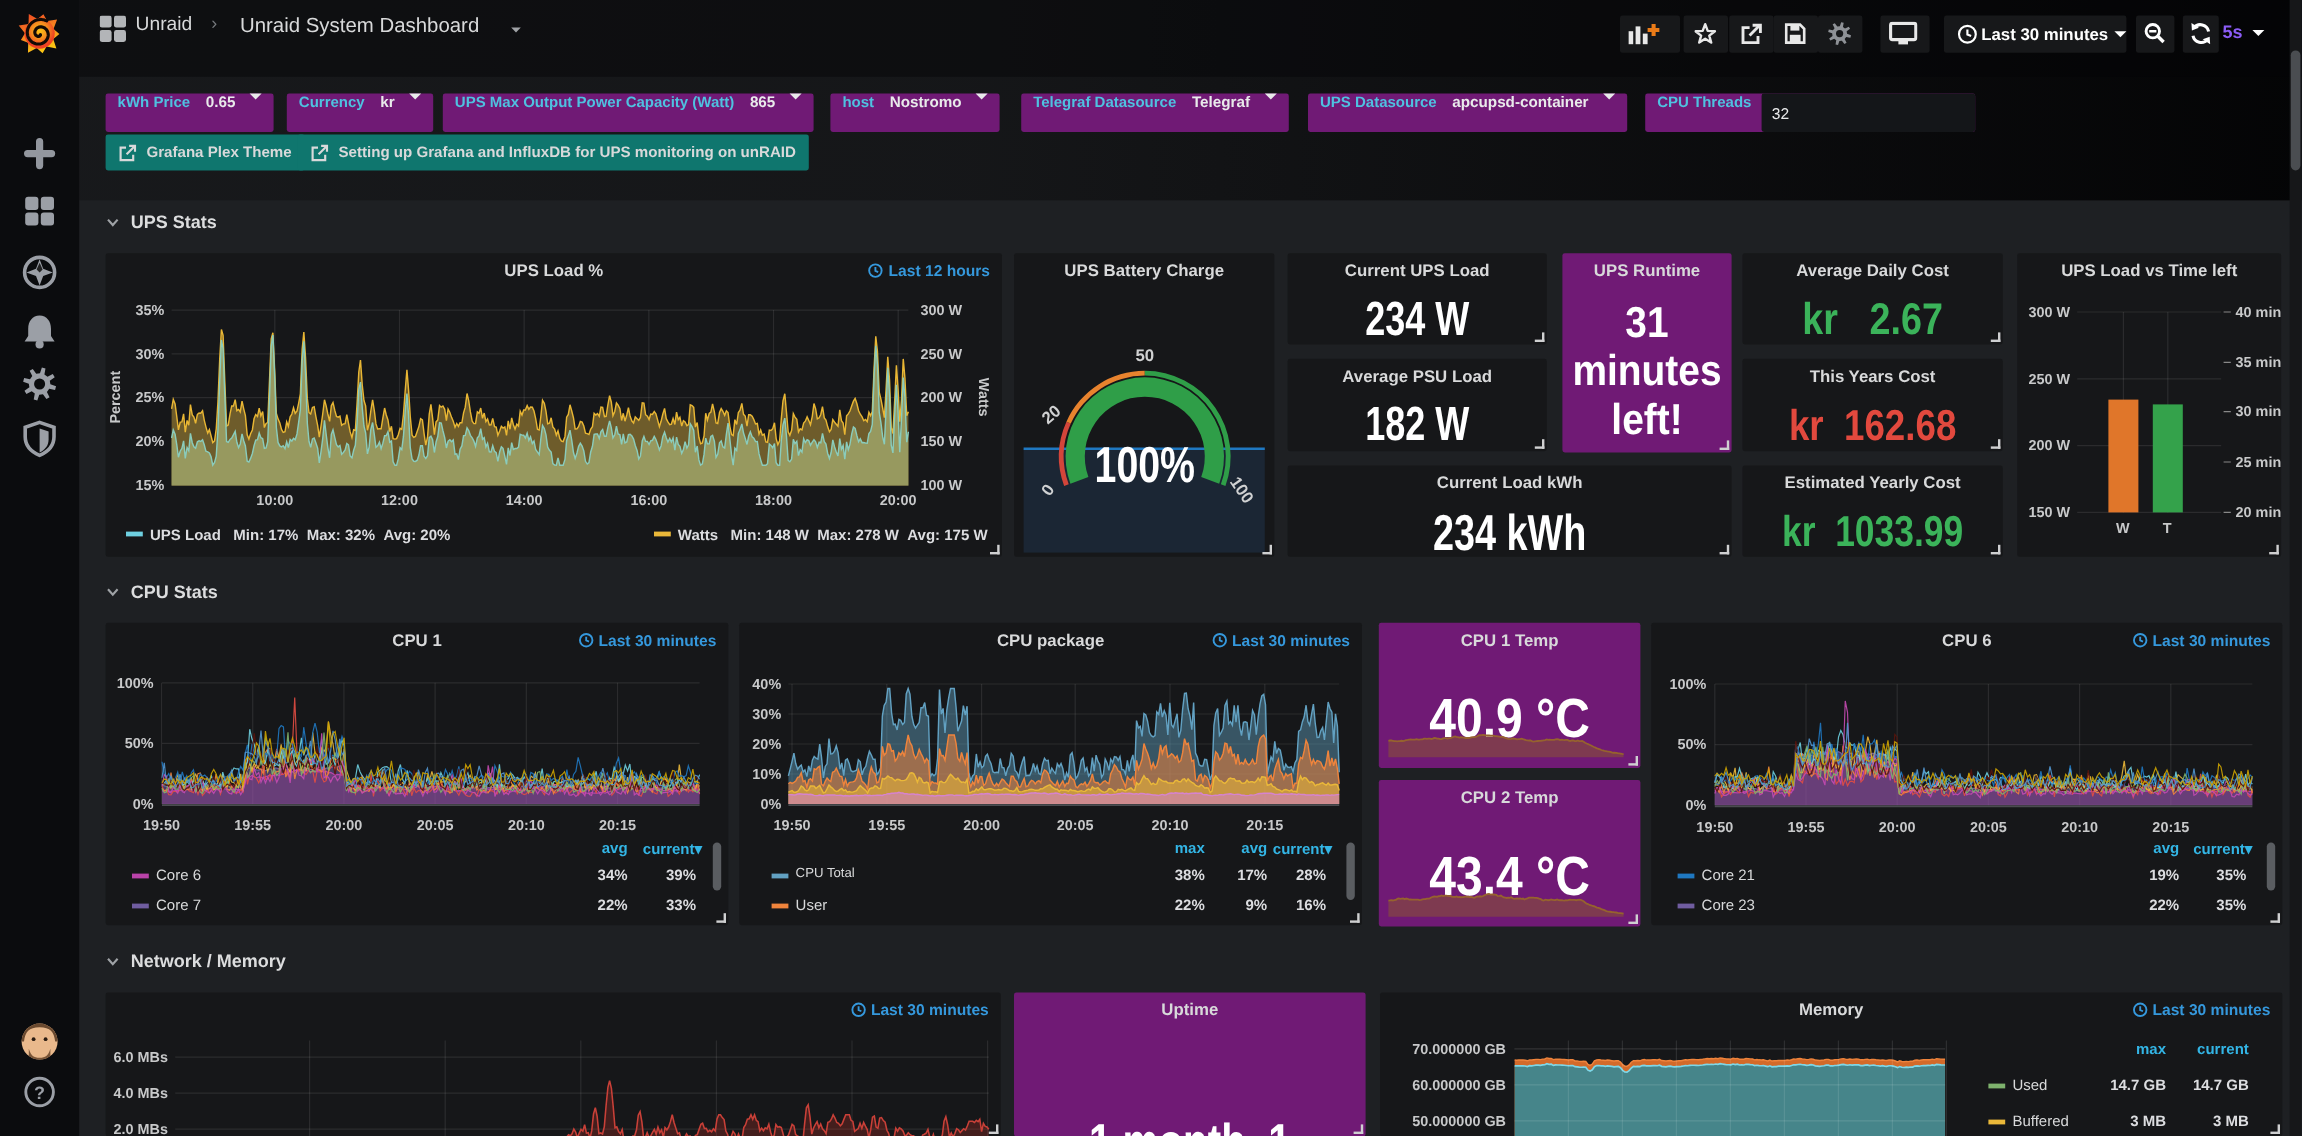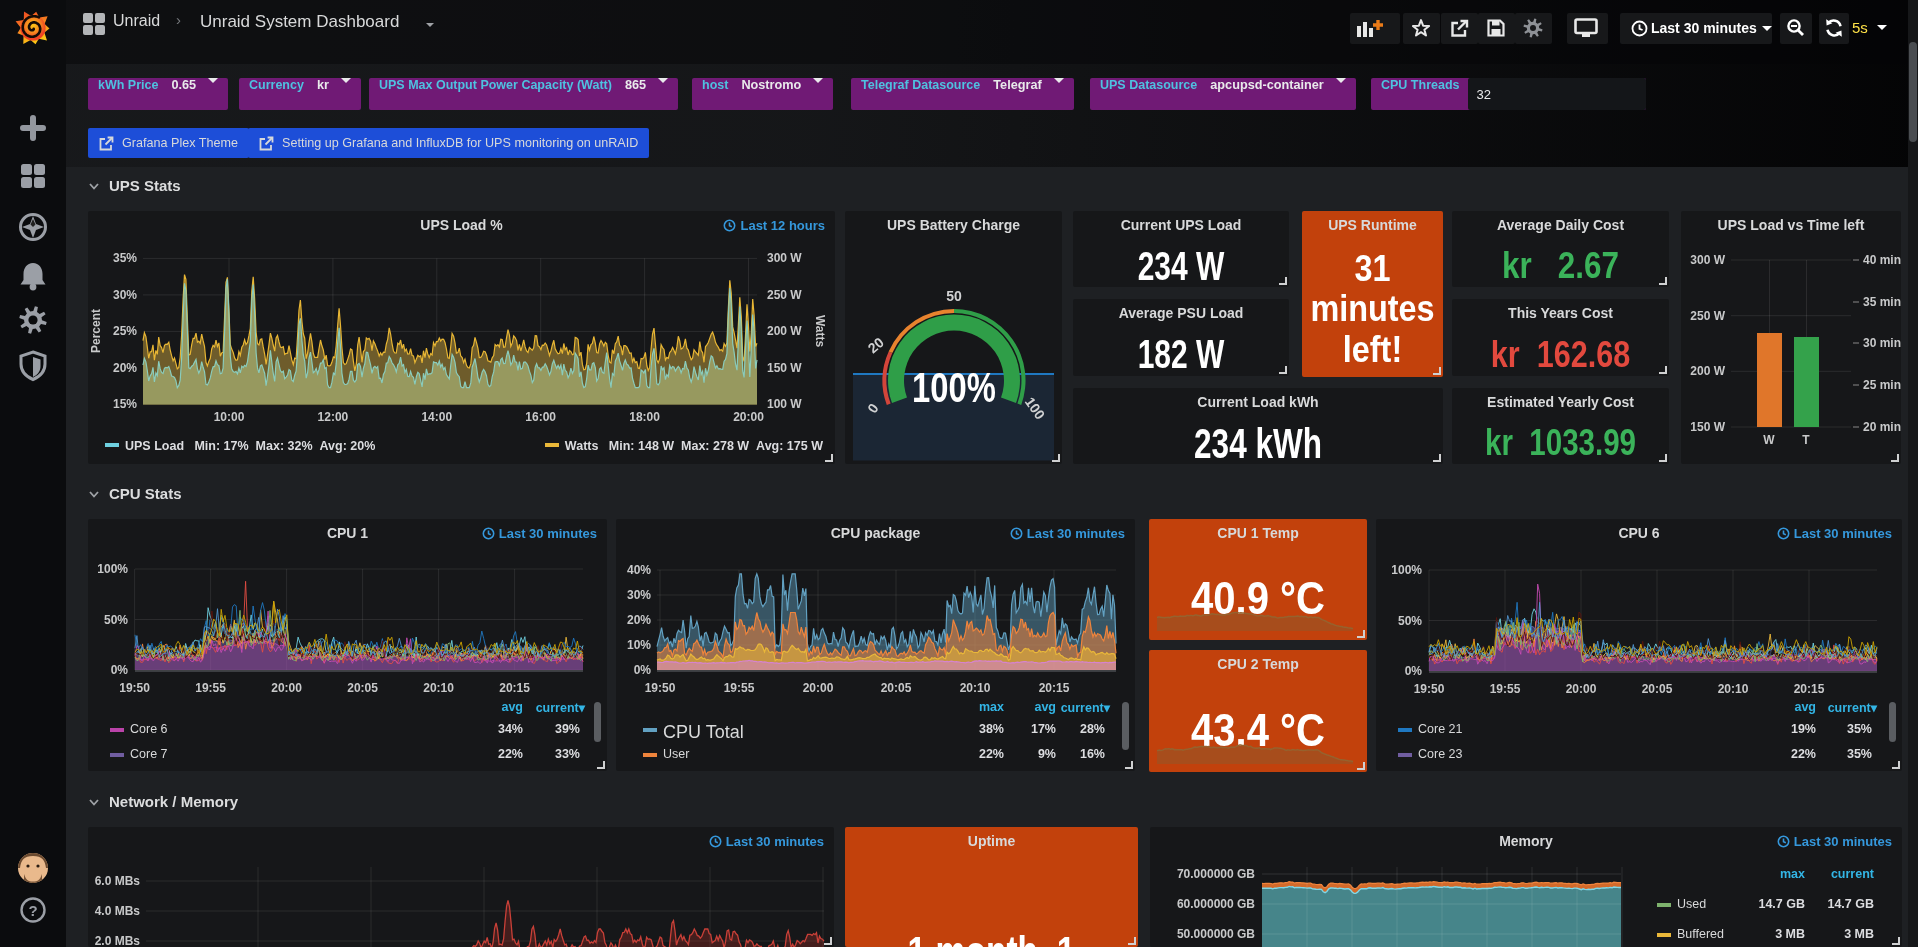--- a/index.html
+++ b/index.html
@@ -5,31 +5,31 @@
 body{font-family:"Liberation Sans",sans-serif;background:#1e2023;position:relative}
 .abs{position:absolute}
 .sidebar{position:absolute;left:0;top:0;width:66px;height:947px;background:#0b0c0e;z-index:5}
 .topfade{position:absolute;left:66px;top:0;width:1852px;height:167px;
  background:linear-gradient(90deg,rgba(8,8,9,0.30) 0%,rgba(8,8,9,0.40) 40%,rgba(2,2,3,0.92) 100%);z-index:1}
 .navdark{position:absolute;left:66px;top:0;width:1852px;height:64px;background:rgba(5,5,6,0.45);z-index:1}
 .nav{position:absolute;left:66px;top:0;width:1852px;height:64px;z-index:6}
 .panel{position:absolute;background:#161719;border-radius:2px;z-index:3}
 .panel:after{content:"";position:absolute;right:2px;bottom:2px;width:6px;height:6px;
  border-right:2px solid #cfd0d1;border-bottom:2px solid #cfd0d1}
-.gpanel{background:#c2410c}
+.gpanel{background:#701a75}
 .ptitle{position:absolute;top:6px;left:0;width:100%;text-align:center;font-size:14px;font-weight:700;color:#d8d9da;letter-spacing:0}
 .timeind{position:absolute;top:7px;font-size:13px;font-weight:700;color:#3598dc;white-space:nowrap}
 .bigval{position:absolute;left:0;width:100%;text-align:center;font-weight:700;color:#fff}
 .rowhdr{position:absolute;z-index:3;font-size:15px;font-weight:700;color:#dcddde}
 .vbox{position:absolute;top:78px;height:32px;background:#701a75;border-radius:2px;z-index:6;
  display:flex;align-items:flex-start;font-size:13px;font-weight:700;white-space:nowrap}
 .vlab{color:#4fc1e0;padding:0 8px 0 10px;font-size:12.5px}
 .vval{color:#e9eaeb;padding:0 5px 0 5px;font-size:12.7px}
-.linkbox{position:absolute;top:128px;height:30px;background:#1d4ed8;border-radius:2px;z-index:6;
- display:flex;align-items:center;font-size:12.6px;font-weight:400;color:#d8d9da;padding:0 11px;white-space:nowrap}
+.linkbox{position:absolute;top:112px;height:30px;background:#0f766e;border-radius:2px;z-index:6;
+ display:flex;align-items:center;font-size:12.6px;font-weight:700;color:#d8d9da;padding:0 11px;white-space:nowrap}
 .caret{display:inline-block;width:0;height:0;border-left:5px solid transparent;border-right:5px solid transparent;border-top:5px solid #e9eaeb;margin-left:7px}
 .navbtn{position:absolute;top:13px;height:31px;background:#17181a;border-radius:2px;z-index:6}
 .legtxt{font-size:12.5px;color:#dcdde0;font-weight:700}
 svg{display:block}
 text{font-family:"Liberation Sans",sans-serif}
 </style></head><body>
 <div class="topfade"></div>
 <div class="navdark"></div>
 <div class="sidebar">
     <svg width="66" height="947" viewBox="0 0 66 947">
@@ -137,21 +137,21 @@
       </svg>
     </div>
     <div class="navbtn" style="left:1753px;width:30px">
       <svg width="20" height="20" viewBox="0 0 20 20" style="margin:5px 0 0 5px">
         <path d="M16.5,8.2 A7,7 0 0 0 4.2,5.2" fill="none" stroke="#fff" stroke-width="2.6"></path>
         <polygon points="2.2,1.2 2.6,7.4 8.4,5.2" fill="#fff"></polygon>
         <path d="M3.5,11.8 A7,7 0 0 0 15.8,14.8" fill="none" stroke="#fff" stroke-width="2.6"></path>
         <polygon points="17.8,18.8 17.4,12.6 11.6,14.8" fill="#fff"></polygon>
       </svg>
     </div>
-    <div class="abs" style="left:1786px;top:19px;font-size:15px;font-weight:400;color:#fde047">5s</div>
+    <div class="abs" style="left:1786px;top:19px;font-size:15px;font-weight:700;color:#8b5cf6">5s</div>
     <div class="abs" style="left:1811px;top:25px;width:0;height:0;border-left:5px solid transparent;border-right:5px solid transparent;border-top:5px solid #fff"></div>
   </div>
 <div class="vbox" style="left:88px">
     <span class="vlab">kWh Price</span>
     <span class="vval">0.65</span>
     <span class="caret" style="margin-right:10px"></span>
   </div>
 <div class="vbox" style="left:239px">
     <span class="vlab">Currency</span>
     <span class="vval">kr</span>
@@ -461,21 +461,21 @@
       <path d="M41.0,151.0 L41.0,141.1 L42.5,140.5 L44.1,139.9 L45.6,141.2 L47.1,141.2 L48.7,140.5 L50.2,138.8 L51.7,136.0 L53.3,137.0 L54.8,139.2 L56.4,140.1 L57.9,139.2 L59.4,136.0 L61.0,135.9 L62.5,136.2 L64.0,138.1 L65.6,136.6 L67.1,135.5 L68.6,138.9 L70.2,141.7 L71.7,141.2 L73.2,138.4 L74.8,135.1 L76.3,136.7 L77.8,137.8 L79.4,139.7 L80.9,140.6 L82.4,140.2 L84.0,138.8 L85.5,138.0 L87.1,139.8 L88.6,139.2 L90.1,141.2 L91.7,140.6 L93.2,141.1 L94.7,141.1 L96.3,140.5 L97.8,139.9 L99.3,137.6 L100.9,135.7 L102.4,137.1 L103.9,138.4 L105.5,139.7 L107.0,141.9 L108.5,138.6 L110.1,137.6 L111.6,137.6 L113.2,135.9 L114.7,136.5 L116.2,138.1 L117.8,138.0 L119.3,129.7 L120.8,130.3 L122.4,129.2 L123.9,127.7 L125.4,128.8 L127.0,129.0 L128.5,130.4 L130.0,131.6 L131.6,130.4 L133.1,130.6 L134.6,131.4 L136.2,131.5 L137.7,131.3 L139.2,130.7 L140.8,128.2 L142.3,125.3 L143.9,124.9 L145.4,125.7 L146.9,128.6 L148.5,132.9 L150.0,128.8 L151.5,129.7 L153.1,133.0 L154.6,133.4 L156.1,132.7 L157.7,133.5 L159.2,141.7 L160.7,140.5 L162.3,140.9 L163.8,140.8 L165.3,141.4 L166.9,132.7 L168.4,132.1 L169.9,133.2 L171.5,133.2 L173.0,131.3 L174.6,128.3 L176.1,126.3 L177.6,127.7 L179.2,129.6 L180.7,130.6 L182.2,129.3 L183.8,131.6 L185.3,133.0 L186.8,132.6 L188.4,133.4 L189.9,130.5 L191.4,141.8 L193.0,141.4 L194.5,140.4 L196.0,140.6 L197.6,138.3 L199.1,139.7 L200.7,138.2 L202.2,136.7 L203.7,139.0 L205.3,139.1 L206.8,138.6 L208.3,138.3 L209.9,138.2 L211.4,138.8 L212.9,139.5 L214.5,139.4 L216.0,139.0 L217.5,139.3 L219.1,139.1 L220.6,137.8 L222.1,138.0 L223.7,138.8 L225.2,139.9 L226.7,140.0 L228.3,140.5 L229.8,139.7 L231.4,137.3 L232.9,140.6 L234.4,140.9 L236.0,140.7 L237.5,140.1 L239.0,139.8 L240.6,139.4 L242.1,138.9 L243.6,138.7 L245.2,139.0 L246.7,139.6 L248.2,139.5 L249.8,139.3 L251.3,138.3 L252.8,138.4 L254.4,137.2 L255.9,136.3 L257.5,135.5 L259.0,135.0 L260.5,136.8 L262.1,137.8 L263.6,138.7 L265.1,138.7 L266.7,140.5 L268.2,139.1 L269.7,139.6 L271.3,139.6 L272.8,139.7 L274.3,140.5 L275.9,138.9 L277.4,139.7 L278.9,139.8 L280.5,140.2 L282.0,140.8 L283.5,140.4 L285.1,139.9 L286.6,140.5 L288.2,140.5 L289.7,139.2 L291.2,138.5 L292.8,139.5 L294.3,136.7 L295.8,138.0 L297.4,138.0 L298.9,137.4 L300.4,139.0 L302.0,140.2 L303.5,141.0 L305.0,141.1 L306.6,140.3 L308.1,138.3 L309.6,138.2 L311.2,139.3 L312.7,140.9 L314.3,140.7 L315.8,138.8 L317.3,139.3 L318.9,138.7 L320.4,139.7 L321.9,140.1 L323.5,139.1 L325.0,138.3 L326.5,137.5 L328.1,139.2 L329.6,139.7 L331.1,133.2 L332.7,134.7 L334.2,133.5 L335.7,130.3 L337.3,127.4 L338.8,129.9 L340.3,130.0 L341.9,132.1 L343.4,134.8 L345.0,133.7 L346.5,134.8 L348.0,134.3 L349.6,129.7 L351.1,130.7 L352.6,131.7 L354.2,132.2 L355.7,132.1 L357.2,133.3 L358.8,133.5 L360.3,133.5 L361.8,133.7 L363.4,131.5 L364.9,131.3 L366.4,132.5 L368.0,132.5 L369.5,130.5 L371.1,130.1 L372.6,132.2 L374.1,130.1 L375.7,131.8 L377.2,132.9 L378.7,133.8 L380.3,135.4 L381.8,136.1 L383.3,136.5 L384.9,134.9 L386.4,136.0 L387.9,137.6 L389.5,137.4 L391.0,137.8 L392.5,141.4 L394.1,140.1 L395.6,129.8 L397.1,127.6 L398.7,129.7 L400.2,131.6 L401.8,131.7 L403.3,133.2 L404.8,133.9 L406.4,132.3 L407.9,130.1 L409.4,129.4 L411.0,130.0 L412.5,129.9 L414.0,131.9 L415.6,131.9 L417.1,131.6 L418.6,133.5 L420.2,133.7 L421.7,133.3 L423.2,131.2 L424.8,133.0 L426.3,132.5 L427.8,132.5 L429.4,133.2 L430.9,131.9 L432.5,129.4 L434.0,131.7 L435.5,128.3 L437.1,128.5 L438.6,128.8 L440.1,135.4 L441.7,135.0 L443.2,134.1 L444.7,136.3 L446.3,136.9 L447.8,138.5 L449.3,139.0 L450.9,139.7 L452.4,140.6 L453.9,139.3 L455.5,138.9 L457.0,139.5 L458.6,140.2 L460.1,139.2 L461.6,140.6 L463.2,140.3 L464.7,141.0 L466.2,132.6 L467.8,127.8 L469.3,130.8 L470.8,129.0 L472.4,129.4 L473.9,131.4 L475.4,133.2 L477.0,132.4 L478.5,133.3 L480.0,135.8 L481.6,134.8 L483.1,134.7 L484.6,133.8 L486.2,133.4 L487.7,134.4 L489.3,135.3 L490.8,133.6 L492.3,135.1 L493.9,135.1 L495.4,134.7 L496.9,134.6 L498.5,135.1 L500.0,139.8 L500.0,151.0 Z" fill="#eab839" fill-opacity="0.55"></path>
       <polyline points="41.0,141.1 42.5,140.5 44.1,139.9 45.6,141.2 47.1,141.2 48.7,140.5 50.2,138.8 51.7,136.0 53.3,137.0 54.8,139.2 56.4,140.1 57.9,139.2 59.4,136.0 61.0,135.9 62.5,136.2 64.0,138.1 65.6,136.6 67.1,135.5 68.6,138.9 70.2,141.7 71.7,141.2 73.2,138.4 74.8,135.1 76.3,136.7 77.8,137.8 79.4,139.7 80.9,140.6 82.4,140.2 84.0,138.8 85.5,138.0 87.1,139.8 88.6,139.2 90.1,141.2 91.7,140.6 93.2,141.1 94.7,141.1 96.3,140.5 97.8,139.9 99.3,137.6 100.9,135.7 102.4,137.1 103.9,138.4 105.5,139.7 107.0,141.9 108.5,138.6 110.1,137.6 111.6,137.6 113.2,135.9 114.7,136.5 116.2,138.1 117.8,138.0 119.3,129.7 120.8,130.3 122.4,129.2 123.9,127.7 125.4,128.8 127.0,129.0 128.5,130.4 130.0,131.6 131.6,130.4 133.1,130.6 134.6,131.4 136.2,131.5 137.7,131.3 139.2,130.7 140.8,128.2 142.3,125.3 143.9,124.9 145.4,125.7 146.9,128.6 148.5,132.9 150.0,128.8 151.5,129.7 153.1,133.0 154.6,133.4 156.1,132.7 157.7,133.5 159.2,141.7 160.7,140.5 162.3,140.9 163.8,140.8 165.3,141.4 166.9,132.7 168.4,132.1 169.9,133.2 171.5,133.2 173.0,131.3 174.6,128.3 176.1,126.3 177.6,127.7 179.2,129.6 180.7,130.6 182.2,129.3 183.8,131.6 185.3,133.0 186.8,132.6 188.4,133.4 189.9,130.5 191.4,141.8 193.0,141.4 194.5,140.4 196.0,140.6 197.6,138.3 199.1,139.7 200.7,138.2 202.2,136.7 203.7,139.0 205.3,139.1 206.8,138.6 208.3,138.3 209.9,138.2 211.4,138.8 212.9,139.5 214.5,139.4 216.0,139.0 217.5,139.3 219.1,139.1 220.6,137.8 222.1,138.0 223.7,138.8 225.2,139.9 226.7,140.0 228.3,140.5 229.8,139.7 231.4,137.3 232.9,140.6 234.4,140.9 236.0,140.7 237.5,140.1 239.0,139.8 240.6,139.4 242.1,138.9 243.6,138.7 245.2,139.0 246.7,139.6 248.2,139.5 249.8,139.3 251.3,138.3 252.8,138.4 254.4,137.2 255.9,136.3 257.5,135.5 259.0,135.0 260.5,136.8 262.1,137.8 263.6,138.7 265.1,138.7 266.7,140.5 268.2,139.1 269.7,139.6 271.3,139.6 272.8,139.7 274.3,140.5 275.9,138.9 277.4,139.7 278.9,139.8 280.5,140.2 282.0,140.8 283.5,140.4 285.1,139.9 286.6,140.5 288.2,140.5 289.7,139.2 291.2,138.5 292.8,139.5 294.3,136.7 295.8,138.0 297.4,138.0 298.9,137.4 300.4,139.0 302.0,140.2 303.5,141.0 305.0,141.1 306.6,140.3 308.1,138.3 309.6,138.2 311.2,139.3 312.7,140.9 314.3,140.7 315.8,138.8 317.3,139.3 318.9,138.7 320.4,139.7 321.9,140.1 323.5,139.1 325.0,138.3 326.5,137.5 328.1,139.2 329.6,139.7 331.1,133.2 332.7,134.7 334.2,133.5 335.7,130.3 337.3,127.4 338.8,129.9 340.3,130.0 341.9,132.1 343.4,134.8 345.0,133.7 346.5,134.8 348.0,134.3 349.6,129.7 351.1,130.7 352.6,131.7 354.2,132.2 355.7,132.1 357.2,133.3 358.8,133.5 360.3,133.5 361.8,133.7 363.4,131.5 364.9,131.3 366.4,132.5 368.0,132.5 369.5,130.5 371.1,130.1 372.6,132.2 374.1,130.1 375.7,131.8 377.2,132.9 378.7,133.8 380.3,135.4 381.8,136.1 383.3,136.5 384.9,134.9 386.4,136.0 387.9,137.6 389.5,137.4 391.0,137.8 392.5,141.4 394.1,140.1 395.6,129.8 397.1,127.6 398.7,129.7 400.2,131.6 401.8,131.7 403.3,133.2 404.8,133.9 406.4,132.3 407.9,130.1 409.4,129.4 411.0,130.0 412.5,129.9 414.0,131.9 415.6,131.9 417.1,131.6 418.6,133.5 420.2,133.7 421.7,133.3 423.2,131.2 424.8,133.0 426.3,132.5 427.8,132.5 429.4,133.2 430.9,131.9 432.5,129.4 434.0,131.7 435.5,128.3 437.1,128.5 438.6,128.8 440.1,135.4 441.7,135.0 443.2,134.1 444.7,136.3 446.3,136.9 447.8,138.5 449.3,139.0 450.9,139.7 452.4,140.6 453.9,139.3 455.5,138.9 457.0,139.5 458.6,140.2 460.1,139.2 461.6,140.6 463.2,140.3 464.7,141.0 466.2,132.6 467.8,127.8 469.3,130.8 470.8,129.0 472.4,129.4 473.9,131.4 475.4,133.2 477.0,132.4 478.5,133.3 480.0,135.8 481.6,134.8 483.1,134.7 484.6,133.8 486.2,133.4 487.7,134.4 489.3,135.3 490.8,133.6 492.3,135.1 493.9,135.1 495.4,134.7 496.9,134.6 498.5,135.1 500.0,139.8" fill="none" stroke="#eab839" stroke-width="1.2"></polyline>
       <path d="M41.0,151.0 L41.0,143.2 L42.5,143.2 L44.1,143.3 L45.6,143.5 L47.1,143.3 L48.7,142.7 L50.2,142.4 L51.7,142.6 L53.3,142.9 L54.8,142.8 L56.4,142.8 L57.9,143.1 L59.4,142.9 L61.0,143.3 L62.5,143.8 L64.0,144.0 L65.6,143.9 L67.1,143.5 L68.6,143.9 L70.2,144.1 L71.7,143.6 L73.2,143.4 L74.8,143.5 L76.3,143.4 L77.8,143.5 L79.4,143.4 L80.9,143.8 L82.4,143.8 L84.0,143.7 L85.5,143.9 L87.1,144.3 L88.6,144.0 L90.1,144.2 L91.7,144.3 L93.2,144.2 L94.7,144.1 L96.3,143.9 L97.8,143.7 L99.3,144.1 L100.9,143.8 L102.4,143.9 L103.9,143.7 L105.5,143.4 L107.0,143.9 L108.5,143.7 L110.1,144.0 L111.6,143.9 L113.2,143.8 L114.7,143.7 L116.2,143.7 L117.8,143.7 L119.3,143.9 L120.8,143.2 L122.4,143.0 L123.9,142.4 L125.4,142.5 L127.0,142.0 L128.5,142.0 L130.0,141.9 L131.6,141.8 L133.1,141.3 L134.6,141.8 L136.2,141.8 L137.7,142.4 L139.2,142.4 L140.8,142.7 L142.3,142.9 L143.9,142.7 L145.4,142.7 L146.9,143.1 L148.5,142.9 L150.0,143.2 L151.5,143.5 L153.1,143.9 L154.6,143.6 L156.1,143.6 L157.7,143.9 L159.2,144.2 L160.7,143.9 L162.3,144.3 L163.8,144.3 L165.3,143.9 L166.9,143.9 L168.4,144.2 L169.9,144.1 L171.5,144.0 L173.0,143.7 L174.6,143.5 L176.1,143.4 L177.6,143.4 L179.2,144.0 L180.7,143.7 L182.2,143.7 L183.8,143.7 L185.3,143.7 L186.8,143.8 L188.4,144.2 L189.9,144.2 L191.4,143.9 L193.0,143.6 L194.5,143.5 L196.0,143.0 L197.6,143.0 L199.1,143.2 L200.7,142.7 L202.2,142.5 L203.7,142.6 L205.3,142.4 L206.8,142.3 L208.3,142.5 L209.9,143.1 L211.4,143.4 L212.9,143.0 L214.5,143.2 L216.0,143.3 L217.5,143.0 L219.1,142.8 L220.6,143.1 L222.1,142.9 L223.7,142.8 L225.2,142.8 L226.7,143.1 L228.3,143.3 L229.8,143.1 L231.4,143.4 L232.9,143.8 L234.4,143.3 L236.0,143.3 L237.5,143.1 L239.0,142.7 L240.6,142.4 L242.1,142.0 L243.6,141.9 L245.2,141.8 L246.7,141.6 L248.2,142.0 L249.8,142.1 L251.3,142.2 L252.8,142.1 L254.4,141.9 L255.9,142.3 L257.5,142.8 L259.0,142.4 L260.5,142.3 L262.1,142.3 L263.6,141.9 L265.1,142.1 L266.7,142.6 L268.2,143.1 L269.7,143.2 L271.3,142.5 L272.8,143.1 L274.3,143.4 L275.9,143.2 L277.4,143.6 L278.9,143.8 L280.5,143.4 L282.0,143.1 L283.5,142.8 L285.1,143.4 L286.6,143.4 L288.2,143.4 L289.7,143.5 L291.2,143.5 L292.8,143.7 L294.3,143.3 L295.8,143.3 L297.4,143.7 L298.9,143.3 L300.4,142.7 L302.0,143.3 L303.5,143.2 L305.0,143.2 L306.6,142.7 L308.1,143.1 L309.6,143.4 L311.2,143.2 L312.7,143.0 L314.3,142.8 L315.8,142.4 L317.3,142.5 L318.9,141.8 L320.4,142.1 L321.9,142.2 L323.5,142.2 L325.0,142.1 L326.5,142.2 L328.1,142.6 L329.6,142.7 L331.1,142.4 L332.7,142.9 L334.2,142.3 L335.7,142.2 L337.3,142.5 L338.8,142.8 L340.3,142.7 L341.9,142.9 L343.4,143.2 L345.0,143.5 L346.5,143.5 L348.0,143.7 L349.6,143.9 L351.1,143.4 L352.6,143.0 L354.2,143.5 L355.7,143.4 L357.2,142.6 L358.8,142.1 L360.3,141.9 L361.8,142.1 L363.4,141.6 L364.9,141.8 L366.4,142.0 L368.0,142.0 L369.5,141.9 L371.1,142.4 L372.6,142.1 L374.1,142.4 L375.7,142.2 L377.2,142.1 L378.7,142.1 L380.3,141.8 L381.8,142.1 L383.3,142.1 L384.9,141.9 L386.4,143.1 L387.9,143.3 L389.5,143.3 L391.0,143.7 L392.5,143.9 L394.1,144.2 L395.6,143.8 L397.1,143.7 L398.7,143.8 L400.2,143.3 L401.8,143.2 L403.3,143.5 L404.8,143.1 L406.4,142.8 L407.9,142.6 L409.4,142.5 L411.0,142.9 L412.5,143.2 L414.0,143.0 L415.6,142.8 L417.1,143.0 L418.6,143.7 L420.2,143.7 L421.7,143.9 L423.2,144.0 L424.8,143.8 L426.3,143.5 L427.8,143.6 L429.4,143.4 L430.9,143.0 L432.5,142.4 L434.0,142.2 L435.5,142.2 L437.1,142.1 L438.6,142.0 L440.1,142.1 L441.7,142.0 L443.2,142.0 L444.7,142.4 L446.3,143.1 L447.8,143.0 L449.3,142.9 L450.9,142.7 L452.4,143.1 L453.9,142.7 L455.5,142.6 L457.0,142.9 L458.6,142.8 L460.1,142.4 L461.6,142.7 L463.2,142.8 L464.7,143.2 L466.2,142.6 L467.8,143.0 L469.3,143.1 L470.8,143.1 L472.4,143.5 L473.9,143.4 L475.4,143.5 L477.0,143.5 L478.5,143.2 L480.0,143.7 L481.6,143.5 L483.1,143.7 L484.6,143.9 L486.2,143.6 L487.7,143.7 L489.3,143.4 L490.8,143.5 L492.3,143.8 L493.9,143.4 L495.4,143.6 L496.9,143.4 L498.5,143.2 L500.0,143.0 L500.0,151.0 Z" fill="#d683ce" fill-opacity="0.55"></path>
       <polyline points="41.0,143.2 42.5,143.2 44.1,143.3 45.6,143.5 47.1,143.3 48.7,142.7 50.2,142.4 51.7,142.6 53.3,142.9 54.8,142.8 56.4,142.8 57.9,143.1 59.4,142.9 61.0,143.3 62.5,143.8 64.0,144.0 65.6,143.9 67.1,143.5 68.6,143.9 70.2,144.1 71.7,143.6 73.2,143.4 74.8,143.5 76.3,143.4 77.8,143.5 79.4,143.4 80.9,143.8 82.4,143.8 84.0,143.7 85.5,143.9 87.1,144.3 88.6,144.0 90.1,144.2 91.7,144.3 93.2,144.2 94.7,144.1 96.3,143.9 97.8,143.7 99.3,144.1 100.9,143.8 102.4,143.9 103.9,143.7 105.5,143.4 107.0,143.9 108.5,143.7 110.1,144.0 111.6,143.9 113.2,143.8 114.7,143.7 116.2,143.7 117.8,143.7 119.3,143.9 120.8,143.2 122.4,143.0 123.9,142.4 125.4,142.5 127.0,142.0 128.5,142.0 130.0,141.9 131.6,141.8 133.1,141.3 134.6,141.8 136.2,141.8 137.7,142.4 139.2,142.4 140.8,142.7 142.3,142.9 143.9,142.7 145.4,142.7 146.9,143.1 148.5,142.9 150.0,143.2 151.5,143.5 153.1,143.9 154.6,143.6 156.1,143.6 157.7,143.9 159.2,144.2 160.7,143.9 162.3,144.3 163.8,144.3 165.3,143.9 166.9,143.9 168.4,144.2 169.9,144.1 171.5,144.0 173.0,143.7 174.6,143.5 176.1,143.4 177.6,143.4 179.2,144.0 180.7,143.7 182.2,143.7 183.8,143.7 185.3,143.7 186.8,143.8 188.4,144.2 189.9,144.2 191.4,143.9 193.0,143.6 194.5,143.5 196.0,143.0 197.6,143.0 199.1,143.2 200.7,142.7 202.2,142.5 203.7,142.6 205.3,142.4 206.8,142.3 208.3,142.5 209.9,143.1 211.4,143.4 212.9,143.0 214.5,143.2 216.0,143.3 217.5,143.0 219.1,142.8 220.6,143.1 222.1,142.9 223.7,142.8 225.2,142.8 226.7,143.1 228.3,143.3 229.8,143.1 231.4,143.4 232.9,143.8 234.4,143.3 236.0,143.3 237.5,143.1 239.0,142.7 240.6,142.4 242.1,142.0 243.6,141.9 245.2,141.8 246.7,141.6 248.2,142.0 249.8,142.1 251.3,142.2 252.8,142.1 254.4,141.9 255.9,142.3 257.5,142.8 259.0,142.4 260.5,142.3 262.1,142.3 263.6,141.9 265.1,142.1 266.7,142.6 268.2,143.1 269.7,143.2 271.3,142.5 272.8,143.1 274.3,143.4 275.9,143.2 277.4,143.6 278.9,143.8 280.5,143.4 282.0,143.1 283.5,142.8 285.1,143.4 286.6,143.4 288.2,143.4 289.7,143.5 291.2,143.5 292.8,143.7 294.3,143.3 295.8,143.3 297.4,143.7 298.9,143.3 300.4,142.7 302.0,143.3 303.5,143.2 305.0,143.2 306.6,142.7 308.1,143.1 309.6,143.4 311.2,143.2 312.7,143.0 314.3,142.8 315.8,142.4 317.3,142.5 318.9,141.8 320.4,142.1 321.9,142.2 323.5,142.2 325.0,142.1 326.5,142.2 328.1,142.6 329.6,142.7 331.1,142.4 332.7,142.9 334.2,142.3 335.7,142.2 337.3,142.5 338.8,142.8 340.3,142.7 341.9,142.9 343.4,143.2 345.0,143.5 346.5,143.5 348.0,143.7 349.6,143.9 351.1,143.4 352.6,143.0 354.2,143.5 355.7,143.4 357.2,142.6 358.8,142.1 360.3,141.9 361.8,142.1 363.4,141.6 364.9,141.8 366.4,142.0 368.0,142.0 369.5,141.9 371.1,142.4 372.6,142.1 374.1,142.4 375.7,142.2 377.2,142.1 378.7,142.1 380.3,141.8 381.8,142.1 383.3,142.1 384.9,141.9 386.4,143.1 387.9,143.3 389.5,143.3 391.0,143.7 392.5,143.9 394.1,144.2 395.6,143.8 397.1,143.7 398.7,143.8 400.2,143.3 401.8,143.2 403.3,143.5 404.8,143.1 406.4,142.8 407.9,142.6 409.4,142.5 411.0,142.9 412.5,143.2 414.0,143.0 415.6,142.8 417.1,143.0 418.6,143.7 420.2,143.7 421.7,143.9 423.2,144.0 424.8,143.8 426.3,143.5 427.8,143.6 429.4,143.4 430.9,143.0 432.5,142.4 434.0,142.2 435.5,142.2 437.1,142.1 438.6,142.0 440.1,142.1 441.7,142.0 443.2,142.0 444.7,142.4 446.3,143.1 447.8,143.0 449.3,142.9 450.9,142.7 452.4,143.1 453.9,142.7 455.5,142.6 457.0,142.9 458.6,142.8 460.1,142.4 461.6,142.7 463.2,142.8 464.7,143.2 466.2,142.6 467.8,143.0 469.3,143.1 470.8,143.1 472.4,143.5 473.9,143.4 475.4,143.5 477.0,143.5 478.5,143.2 480.0,143.7 481.6,143.5 483.1,143.7 484.6,143.9 486.2,143.6 487.7,143.7 489.3,143.4 490.8,143.5 492.3,143.8 493.9,143.4 495.4,143.6 496.9,143.4 498.5,143.2 500.0,143.0" fill="none" stroke="#d683ce" stroke-width="1.2"></polyline>
       <line x1="41" y1="152" x2="500" y2="152" stroke="#4a4c50" stroke-width="1.5"></line>
     </svg>
     <div class="abs" style="right:131px;top:181px;font-size:12.5px;font-weight:700;color:#33b5e5">max</div>
     <div class="abs" style="right:79px;top:181px;font-size:12.5px;font-weight:700;color:#33b5e5">avg</div>
     <div class="abs" style="right:25px;top:181px;font-size:12.5px;font-weight:700;color:#33b5e5">current▾</div>
     <div class="abs" style="left:27px;top:209px;width:14px;height:4px;background:#62a1c2"></div>
-    <div class="abs" style="left:47px;top:203px;font-size:18px;color:#d8d9da">CPU Total</div>
+    <div class="abs" style="left:47px;top:203px;font-size:11px;color:#d8d9da">CPU Total</div>
     <div class="abs legtxt" style="right:131px;top:203px">38%</div>
     <div class="abs legtxt" style="right:79px;top:203px">17%</div>
     <div class="abs legtxt" style="right:30px;top:203px">28%</div>
     <div class="abs" style="left:27px;top:234px;width:14px;height:4px;background:#ef843c"></div>
     <div class="abs" style="left:47px;top:228px;font-size:12.5px;color:#d8d9da">User</div>
     <div class="abs legtxt" style="right:131px;top:228px">22%</div>
     <div class="abs legtxt" style="right:79px;top:228px">9%</div>
     <div class="abs legtxt" style="right:30px;top:228px">16%</div>
     <div class="abs" style="right:6px;top:183px;width:7px;height:48px;background:#5a5d61;border-radius:4px"></div>
   </div>

